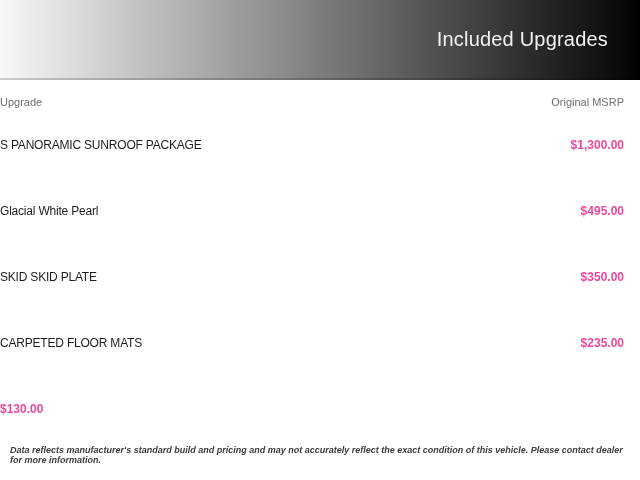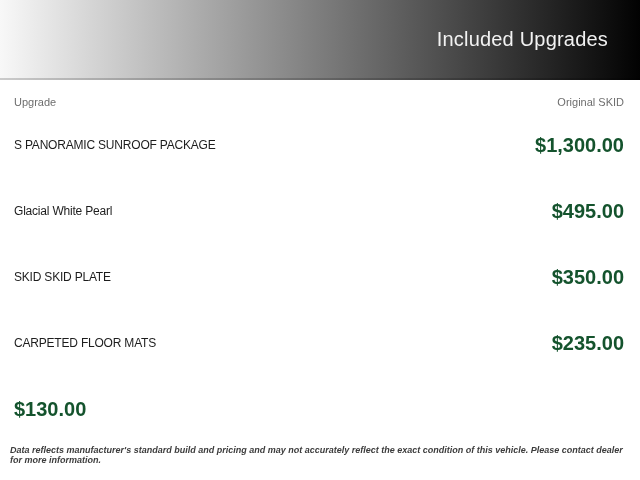--- a/index.html
+++ b/index.html
@@ -34,21 +34,21 @@
   }
   .title {
     margin: 0;
     font-size: 20px;
     font-weight: 400;
     letter-spacing: 0.2px;
     color: var(--title-text, #f2f2f2);
   }
   .table {
     flex: 0 0 auto;
-    padding: 0 16px 0 14px;
+    padding: 0 16px 0 0;
   }
   .thead {
     height: 32px;
     display: flex;
     justify-content: space-between;
     align-items: flex-end;
     padding-bottom: 4px;
     box-sizing: border-box;
     font-size: 11px;
     color: #6e6e6e;
@@ -58,23 +58,23 @@
     display: flex;
     justify-content: space-between;
     align-items: center;
   }
   .name {
     font-size: 12px;
     letter-spacing: -0.2px;
     color: #1d1d1d;
   }
   .price {
-    font-size: 20px;
+    font-size: 12px;
     font-weight: 700;
-    color: #14532d;
+    color: #ec4899;
   }
   .disclaimer {
     margin: 0;
     padding: 3px 14px 0 10px;
     font-size: 9px;
     font-style: italic;
     color: #3c3c3c;
     font-weight: bold;
   }
 </style>
@@ -84,21 +84,21 @@
 <div class="page">
 
   <header class="hdr">
     <h1 class="title">Included Upgrades</h1>
   </header>
 
   <div class="table">
 
     <div class="thead">
       <span>Upgrade</span>
-      <span>Original SKID</span>
+      <span>Original MSRP</span>
     </div>
 
     <div class="row">
       <span class="name">S PANORAMIC SUNROOF PACKAGE</span>
       <span class="price">$1,300.00</span>
     </div>
 
     <div class="row">
       <span class="name">Glacial White Pearl</span>
       <span class="price">$495.00</span>

